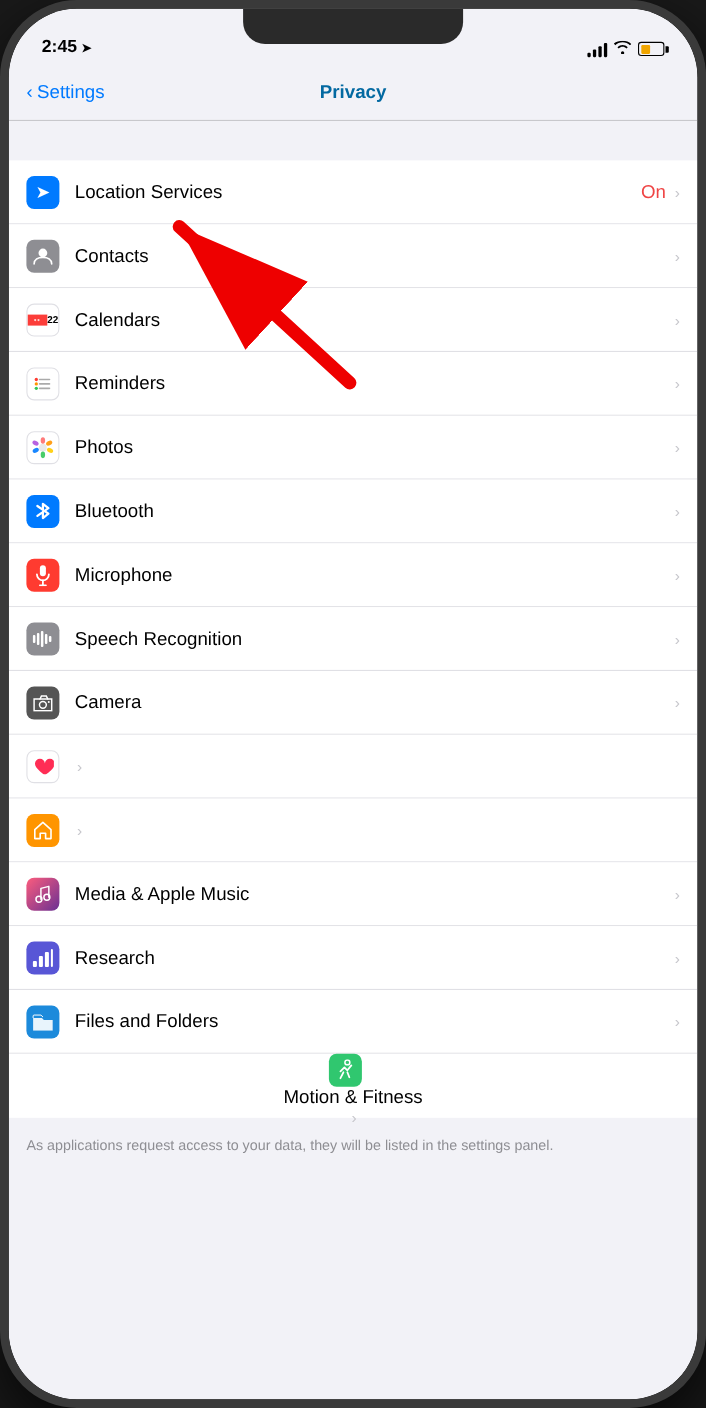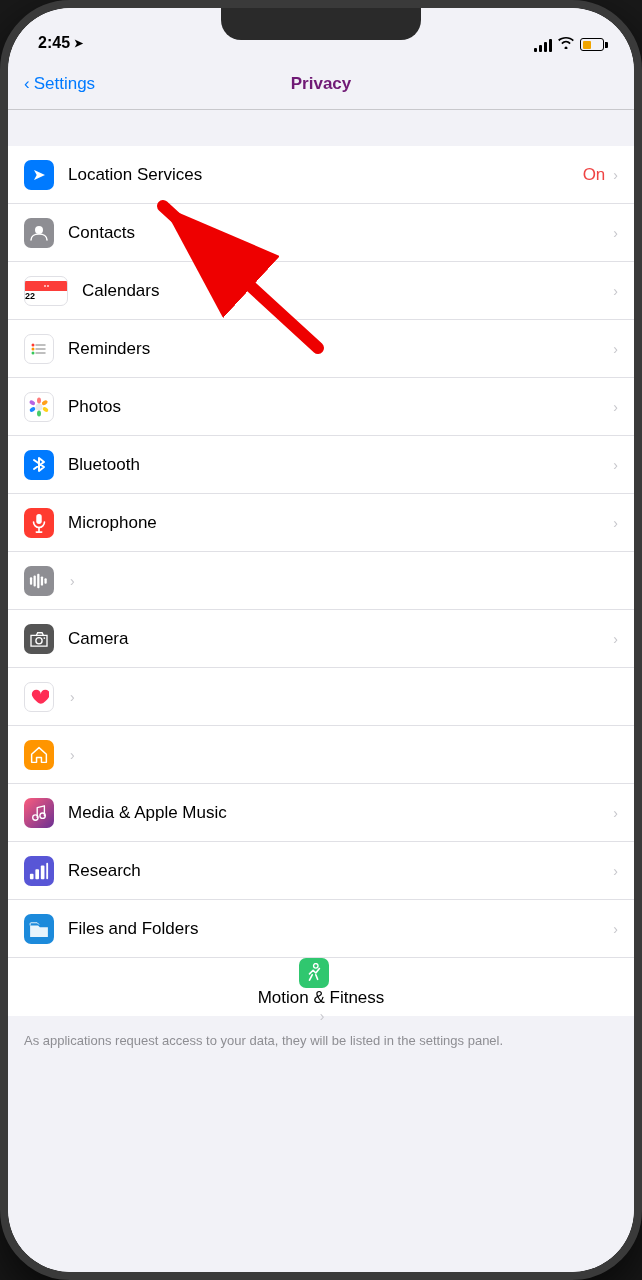--- a/index.html
+++ b/index.html
@@ -143,21 +143,21 @@
       font-size: 17px;
       display: flex;
       align-items: center;
       gap: 4px;
       text-decoration: none;
     }
 
     .nav-title {
       font-size: 17px;
       font-weight: 600;
-      color: #701a75;
+      color: #0369a1;
     }
 
     
     .content {
       position: absolute;
       top: 102px;
       left: 0; right: 0; bottom: 0;
       overflow-y: auto;
       background: #f2f2f7;
     }
@@ -220,25 +220,25 @@
     .icon-blue { background: #007aff; }
     .icon-bluetooth { background: #007aff; }
     .icon-mic { background: #ff3b30; }
     .icon-speech { background: #8e8e93; }
 
     
     .cal-icon {
       background: #fff;
       border: 1px solid #e0e0e5;
       border-radius: 7px;
-      width: 44px;
+      width: 30px;
       height: 30px;
       display: flex;
-      flex-direction: column;
-      align-items: flex-start;
+      flex-direction: row;
+      align-items: center;
       justify-content: center;
       overflow: hidden;
     }
     .cal-top {
       background: #fc3d39;
       width: 100%;
       height: 10px;
       display: flex;
       align-items: center;
       justify-content: center;
@@ -429,20 +429,21 @@
         <div class="settings-item">
           <div class="item-icon icon-speech">
             <svg width="20" height="16" viewBox="0 0 22 16" fill="none">
               <rect x="1" y="4" width="2.5" height="8" rx="1" fill="white"></rect>
               <rect x="5" y="2" width="2.5" height="12" rx="1" fill="white"></rect>
               <rect x="9" y="0" width="2.5" height="16" rx="1" fill="white"></rect>
               <rect x="13" y="3" width="2.5" height="10" rx="1" fill="white"></rect>
               <rect x="17" y="5" width="2.5" height="6" rx="1" fill="white"></rect>
             </svg>
           </div>
+          <span class="item-label">Speech Recognition</span>
           <span class="chevron">›</span>
         </div>
 
         <div class="settings-item">
           <div class="item-icon" style="background:#555;">
             <svg width="20" height="16" viewBox="0 0 22 18" fill="none">
               <path d="M2 5h18v12H2z" rx="2" stroke="white" stroke-width="1.5" fill="none"></path>
               <circle cx="11" cy="11" r="3.5" stroke="white" stroke-width="1.5" fill="none"></circle>
               <path d="M8 5l1.5-3h5L16 5" stroke="white" stroke-width="1.5" fill="none" stroke-linecap="round"></path>
               <circle cx="17" cy="8" r="1" fill="white"></circle>

